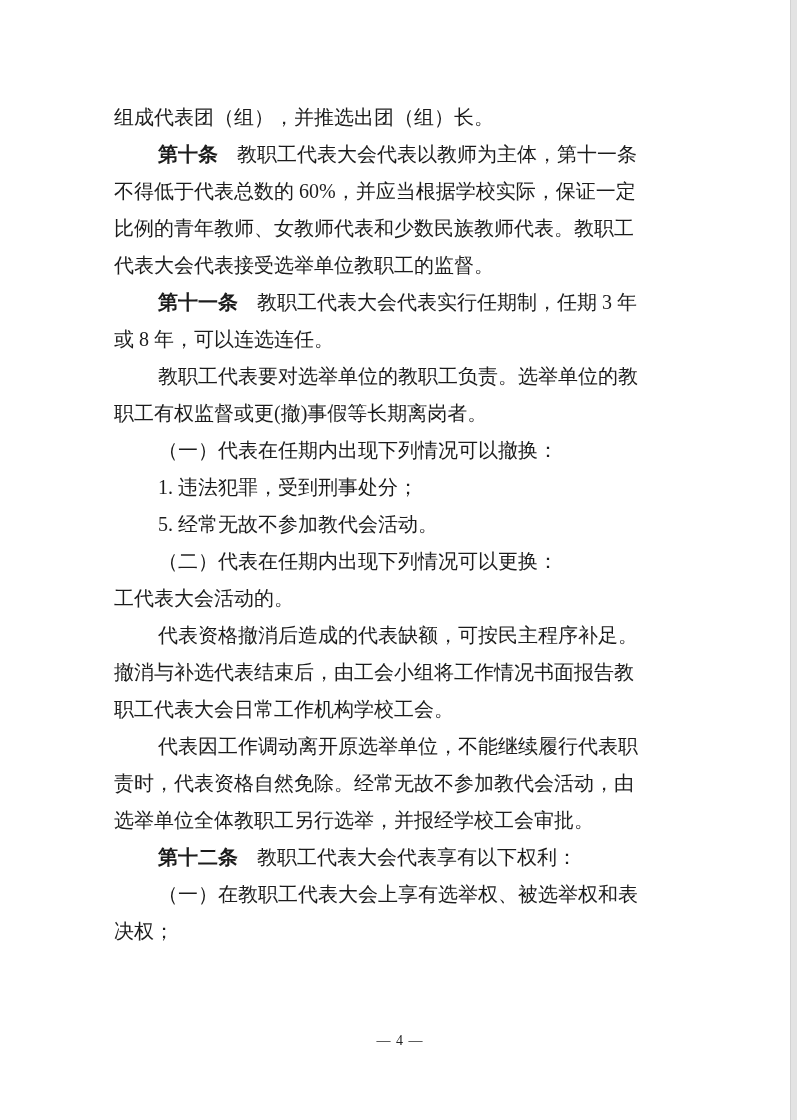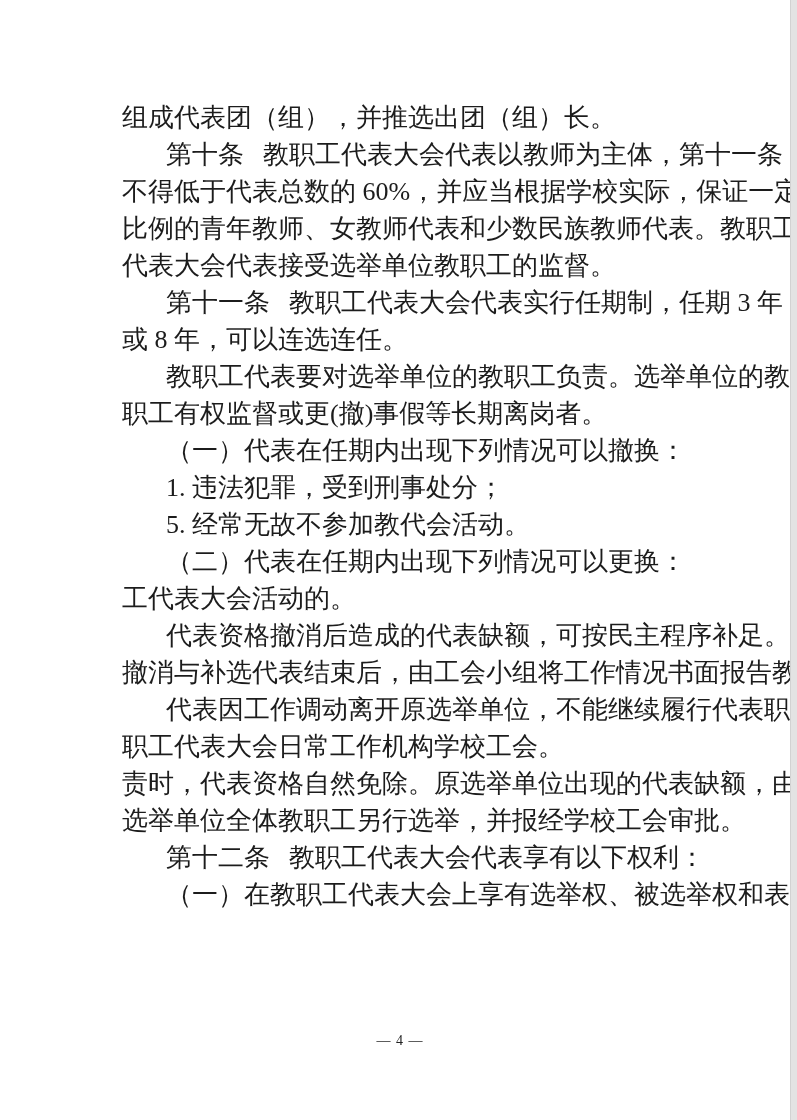--- a/index.html
+++ b/index.html
@@ -23,32 +23,31 @@
     height: 1120px;
     background: #ffffff;
   }
   .doc-body {
     position: absolute;
     left: 114px;
     top: 99px;
     width: 572px;
   }
   .text-line {
-    font-size: 26px;
+    font-size: 20px;
     line-height: 37px;
     height: 37px;
     white-space: nowrap;
     letter-spacing: 0px;
-    margin-left: 8px;
   }
   .text-line.indent {
     padding-left: 44px;
   }
   .article-heading {
-    font-weight: normal;
+    font-weight: bold;
     margin-right: 19px;
   }
   .page-footer {
     position: absolute;
     left: 114px;
     top: 1031px;
     width: 572px;
     text-align: center;
     font-size: 14px;
     line-height: 20px;
@@ -79,22 +78,23 @@
       <div class="text-line"><span>或 8 年，可以连选连任。</span></div>
       <div class="text-line indent"><span>教职工代表要对选举单位的教职工负责。选举单位的教</span></div>
       <div class="text-line"><span>职工有权监督或更(撤)事假等长期离岗者。</span></div>
       <div class="text-line indent"><span>（一）代表在任期内出现下列情况可以撤换：</span></div>
       <div class="text-line indent"><span>1. 违法犯罪，受到刑事处分；</span></div>
       <div class="text-line indent"><span>5. 经常无故不参加教代会活动。</span></div>
       <div class="text-line indent"><span>（二）代表在任期内出现下列情况可以更换：</span></div>
       <div class="text-line"><span>工代表大会活动的。</span></div>
       <div class="text-line indent"><span>代表资格撤消后造成的代表缺额，可按民主程序补足。</span></div>
       <div class="text-line"><span>撤消与补选代表结束后，由工会小组将工作情况书面报告教</span></div>
+      <div class="text-line"><span>职工代表大会日常工作机构学校工会。</span></div>
       <div class="text-line indent"><span>代表因工作调动离开原选举单位，不能继续履行代表职</span></div>
-      <div class="text-line"><span>职工代表大会日常工作机构学校工会。</span></div>
-      <div class="text-line"><span>责时，代表资格自然免除。原选举单位出现的代表缺额，由</span></div>
+      <div class="text-line"><span>责时，代表资格自然免除。经常无故不参加教代会活动，由</span></div>
       <div class="text-line"><span>选举单位全体教职工另行选举，并报经学校工会审批。</span></div>
       <div class="text-line indent"><span class="article-heading">第十二条</span><span>教职工代表大会代表享有以下权利：</span></div>
       <div class="text-line indent"><span>（一）在教职工代表大会上享有选举权、被选举权和表</span></div>
+      <div class="text-line"><span>决权；</span></div>
     </div>
   <div class="page-footer">— 4 —</div>
   <div class="page-right-gutter"></div>
 </div>
 
 </body></html>

